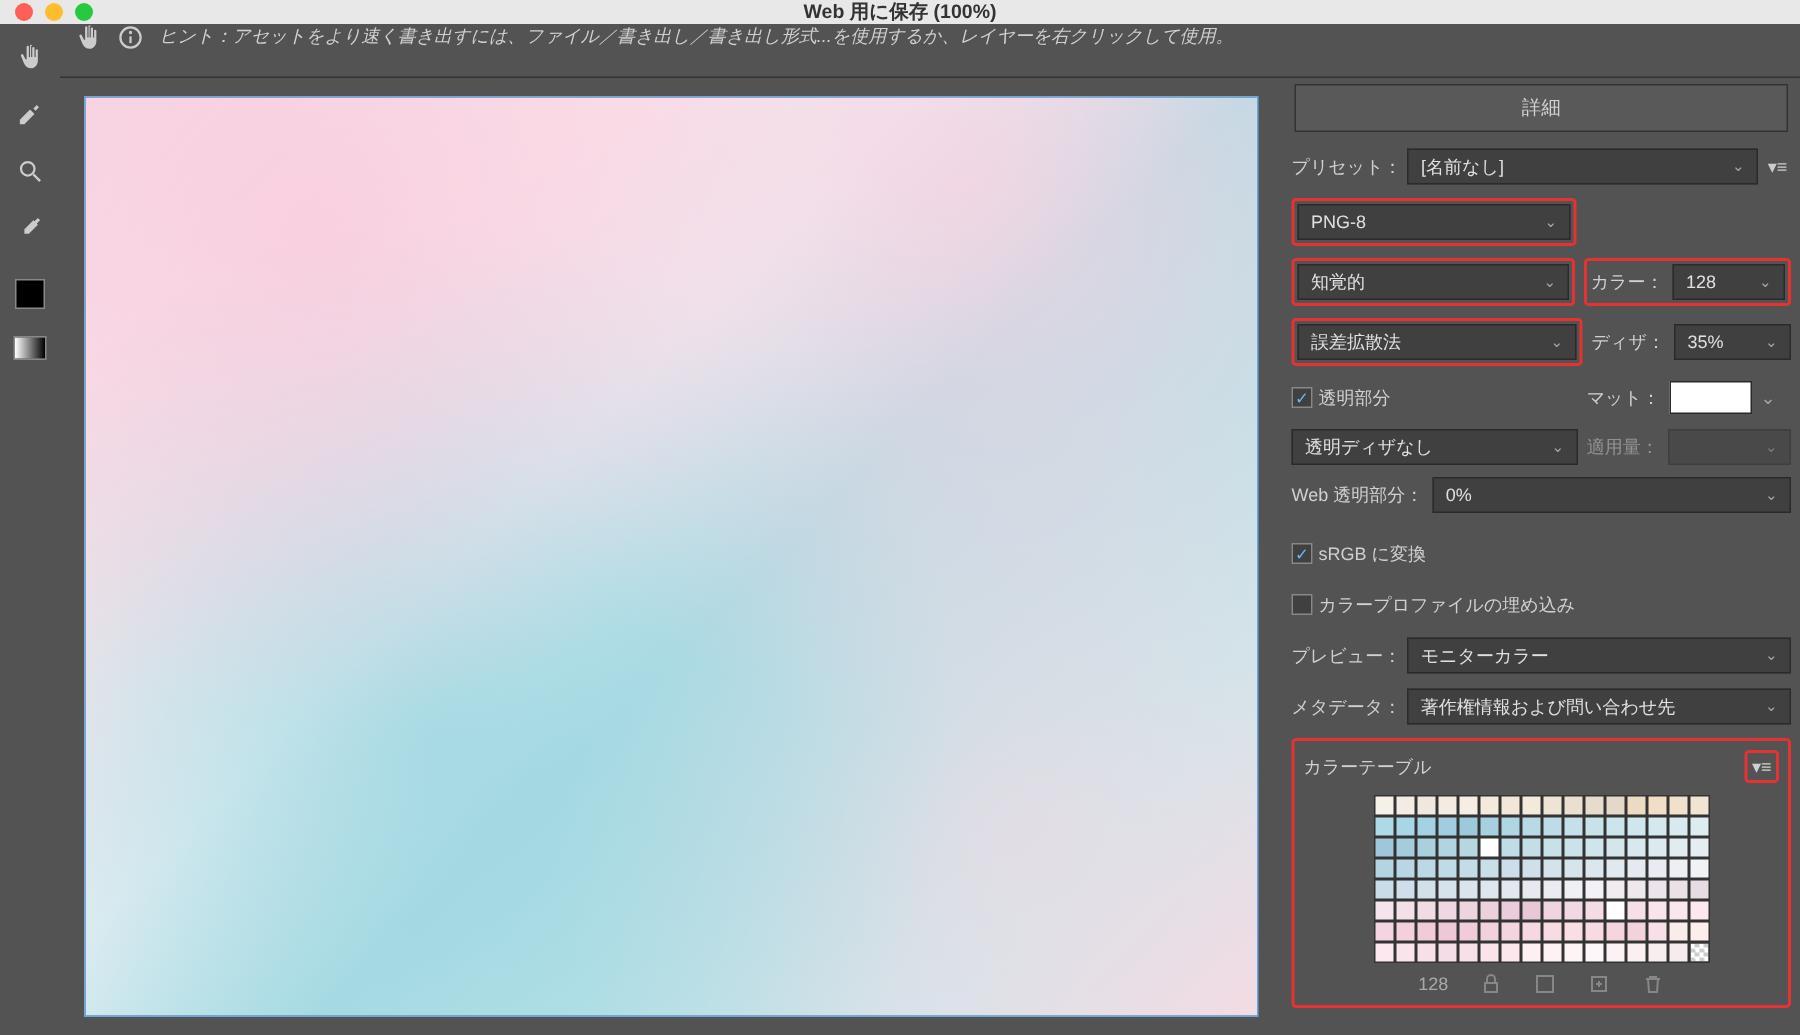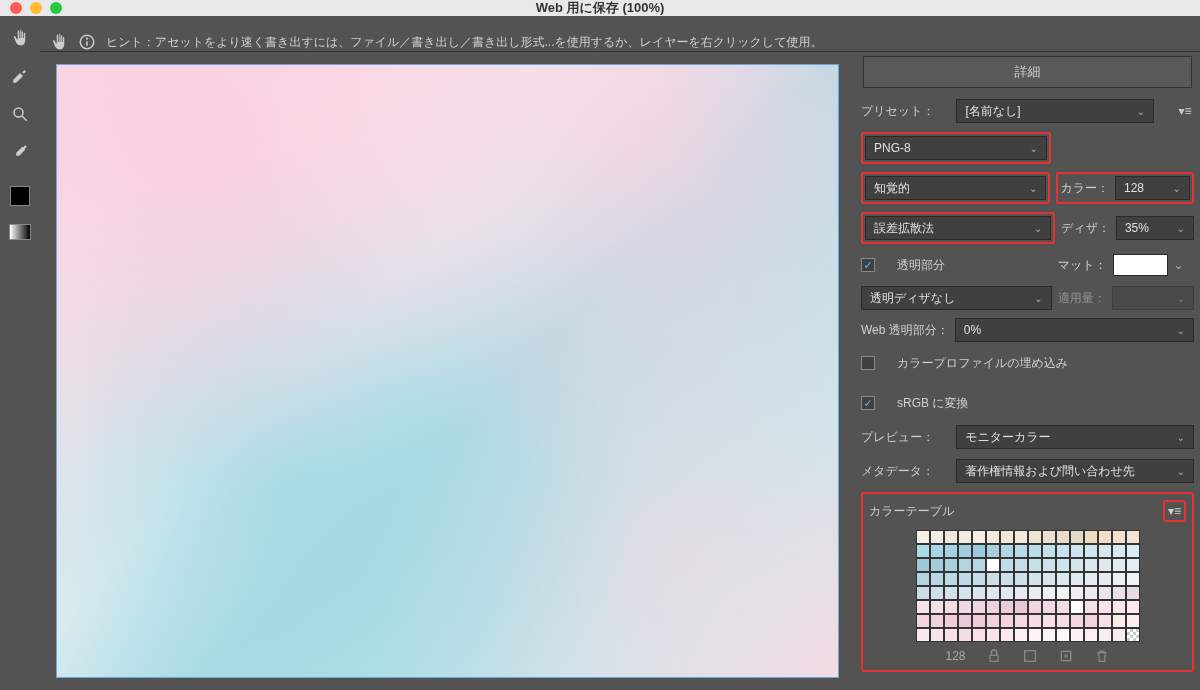--- a/index.html
+++ b/index.html
@@ -16,21 +16,21 @@
 .main { display: flex; height: calc(100% - 28px); }
 
 .toolbar { width: 40px; background: #535353; display: flex; flex-direction: column; align-items: center; padding-top: 10px; gap: 14px; }
 .tool { width: 24px; height: 24px; display: flex; align-items: center; justify-content: center; color: #ccc; cursor: pointer; }
 .tool svg { width: 18px; height: 18px; }
 .swatch { width: 20px; height: 20px; background: #000; border: 1px solid #888; margin-top: 8px; }
 .swatch2 { width: 22px; height: 16px; background: linear-gradient(90deg, #fff, #000); border: 1px solid #888; margin-top: 4px; }
 
 .center { flex: 1; display: flex; flex-direction: column; background: #535353; }
 
-.hint-bar { height: 36px; display: flex; align-items: flex-end; padding: 0 10px; gap: 10px; border-bottom: 1px solid #333; }
+.hint-bar { height: 36px; display: flex; align-items: flex-start; padding: 0 10px; gap: 10px; border-bottom: 1px solid #333; font-style: italic; }
 .hint-bar svg { width: 18px; height: 18px; color: #ccc; flex-shrink: 0; }
 .hint-text { font-size: 12px; color: #d0d0d0; }
 .detail-btn { margin-left: auto; background: #595959; border: 1px solid #333; color: #d0d0d0; padding: 6px 40px; cursor: pointer; font-size: 13px; }
 
 .content-row { flex: 1; display: flex; }
 
 .preview-pane { flex: 1; display: flex; flex-direction: column; }
 .tabs { height: 30px; display: flex; background: #434343; }
 .tab { padding: 0 18px; display: flex; align-items: center; font-size: 12px; color: #ccc; cursor: pointer; border-right: 1px solid #333; }
 .tab.active { background: #535353; }
@@ -38,21 +38,21 @@
 .canvas { width: 100%; height: 100%; border: 1px solid #6aa6e0; background: linear-gradient(135deg, #f8d8e4 0%, #fbe5eb 25%, #e8f0f4 40%, #a9dce4 55%, #b8e2e8 70%, #cde8ec 85%, #f4dce4 100%); position: relative; overflow: hidden; }
 .canvas::before { content:""; position:absolute; inset:0; background:
   radial-gradient(circle at 20% 15%, rgba(248,200,220,0.7), transparent 40%),
   radial-gradient(circle at 75% 10%, rgba(250,210,225,0.8), transparent 45%),
   radial-gradient(circle at 30% 70%, rgba(160,215,225,0.8), transparent 50%),
   radial-gradient(circle at 80% 80%, rgba(245,215,225,0.6), transparent 40%);
 }
 
 .side-panel { width: 345px; background: #535353; padding: 0 6px 6px 6px; display: flex; flex-direction: column; gap: 8px; }
 
-.row { display: flex; align-items: center; gap: 22px; min-height: 26px; }
+.row { display: flex; align-items: center; gap: 4px; min-height: 26px; }
 .lbl { font-size: 12px; color: #d0d0d0; white-space: nowrap; }
 .dd { background: #404040; border: 1px solid #2a2a2a; color: #e0e0e0; height: 24px; display: flex; align-items: center; padding: 0 8px; flex: 1; position: relative; cursor: pointer; font-size: 12px; justify-content: space-between; }
 .dd .car { font-size: 10px; color: #aaa; }
 .hl { border: 2px solid #e63232; border-radius: 3px; }
 .pad2 { padding: 2px; }
 .chk { width: 14px; height: 14px; border: 1px solid #888; background: #404040; display: inline-flex; align-items: center; justify-content: center; color: #6bb5ff; font-size: 11px; cursor: pointer; }
 .chk.on::after { content: "✓"; }
 .mat-sw { width: 55px; height: 22px; background: #fff; border: 1px solid #2a2a2a; }
 .menu-ic { width: 18px; color: #ccc; cursor: pointer; text-align: center; }
 
@@ -209,28 +209,28 @@
         <div class="two-col">
           <div class="col-r">
             <span class="lbl">Web 透明部分：</span>
             <div class="dd" style="flex:1">
                 <span>0%</span>
                 <span class="car">⌄</span>
               </div>
           </div>
         </div>
 
+        <div class="row" style="margin-top:6px">
+          <span class="chk on"></span>
+          <span class="lbl">sRGB に変換</span>
+        </div>
+
         <div class="row">
           <span class="chk"></span>
           <span class="lbl">カラープロファイルの埋め込み</span>
-        </div>
-
-        <div class="row" style="margin-top:6px">
-          <span class="chk on"></span>
-          <span class="lbl">sRGB に変換</span>
         </div>
 
         <div class="row">
           <span class="lbl">プレビュー：</span>
           <div class="dd">
               <span>モニターカラー</span>
               <span class="car">⌄</span>
             </div>
         </div>
 

